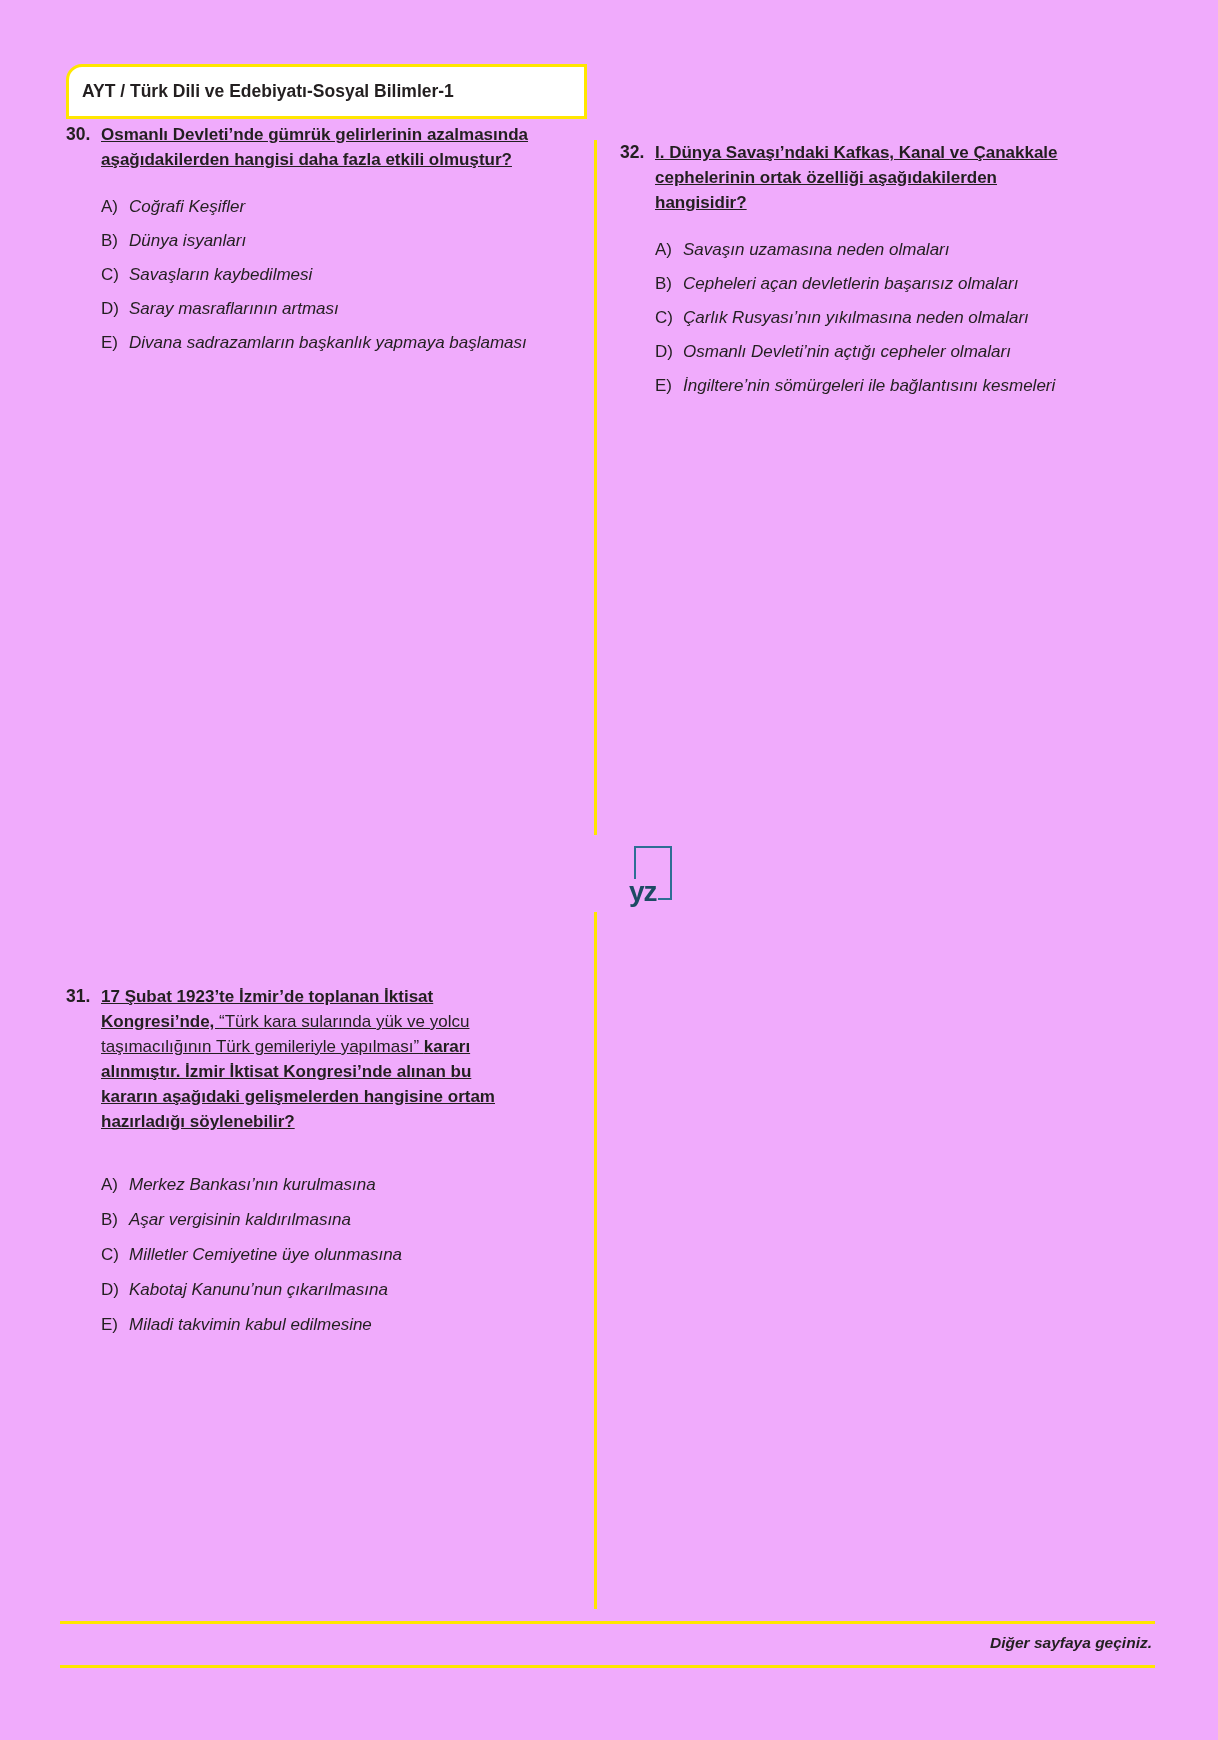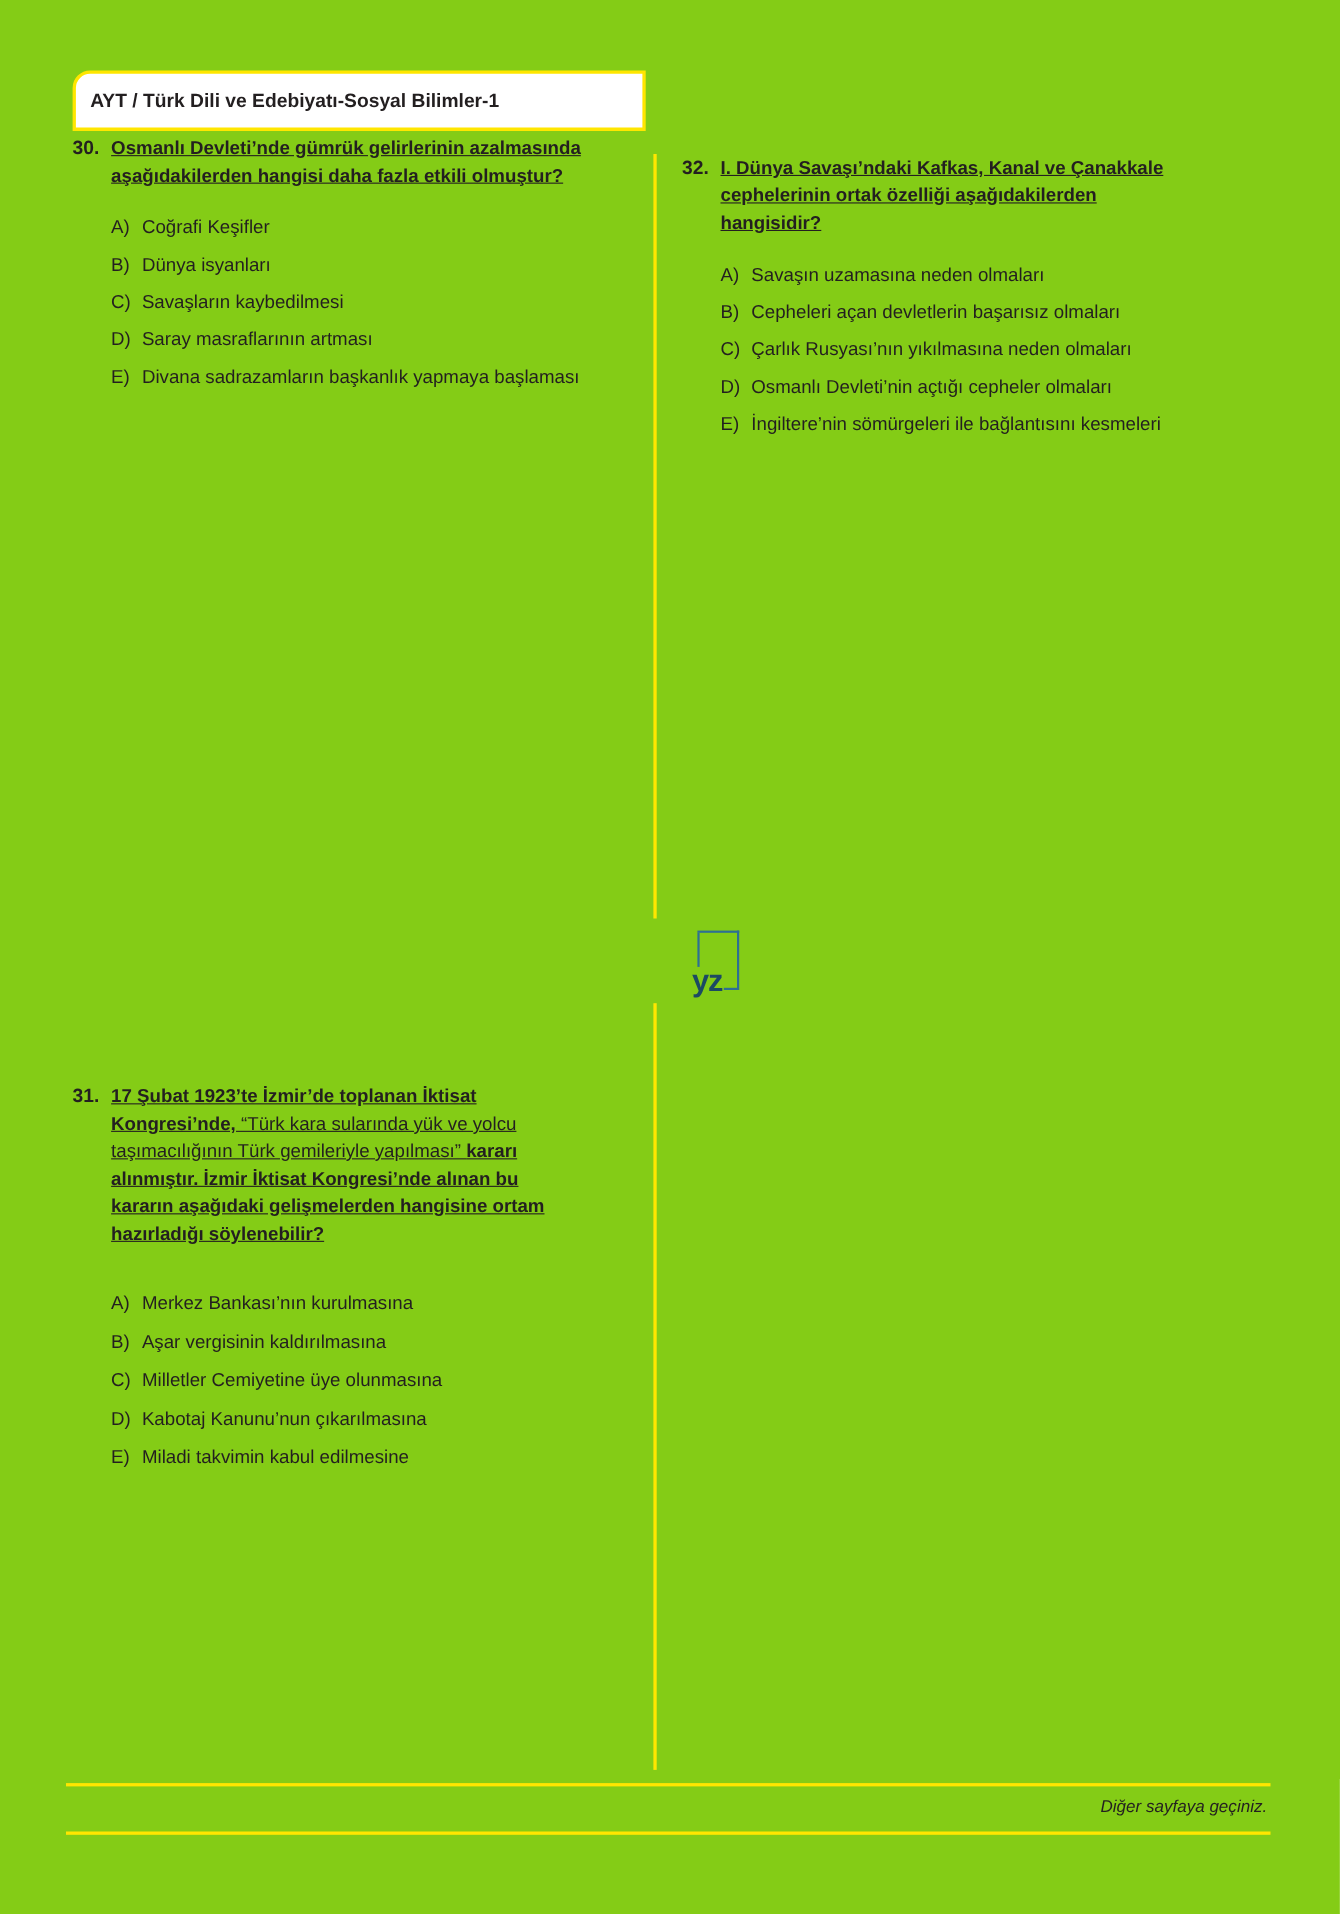--- a/index.html
+++ b/index.html
@@ -3,21 +3,21 @@
 <meta charset="utf-8">
 <style>
   :root{
     --yellow:#ffe600;
     --ink:#231f20;
     --logo-frame:#2d6f94;
     --logo-ink:#1c4a63;
   }
   *{box-sizing:border-box;margin:0;padding:0;}
   body{background:#ffffff;font-family:"Liberation Sans",sans-serif;color:var(--ink);}
-  .page{position:relative;width:1218px;height:1740px;background:#84cc16;overflow:hidden;}
+  .page{position:relative;width:1218px;height:1740px;background:#f0abfc;overflow:hidden;}
 
   
   .header-box{position:absolute;top:64px;height:55px;border:3px solid var(--yellow);
     display:flex;align-items:center;font-weight:bold;font-size:17.5px;background:#fff;}
   .header-left{left:66px;width:521px;border-radius:16px 0 0 0;padding-left:13px;}
   .header-right{left:603px;width:549px;border-radius:0 16px 0 0;justify-content:flex-end;padding-right:13px;}
 
   
   .divider-v{position:absolute;left:594px;width:3px;background:var(--yellow);}
   .divider-v.seg1{top:140px;height:695px;}
@@ -40,29 +40,29 @@
   .qbody{flex:1;min-width:0;}
   .qtext{font-size:17px;line-height:25px;white-space:pre-line;text-decoration:underline;}
   .qtext.bold, .qtext .bold{font-weight:bold;}
   .options{list-style:none;}
   .q30 .options, .q32 .options{margin-top:22px;}
   .q31 .options{margin-top:38px;}
   .option{display:flex;line-height:25px;font-size:17px;}
   .q30 .option, .q32 .option{margin-bottom:9px;}
   .q31 .option{margin-bottom:10px;}
   .option .letter{flex:none;width:28px;}
-  .option .otext{flex:1;}
+  .option .otext{flex:1;font-style:italic;}
 
   
   .footer-line{position:absolute;left:60px;width:1095px;height:3px;background:var(--yellow);}
   .footer-line.top{top:1621px;}
   .footer-line.bottom{top:1665px;}
   .page-number{position:absolute;top:1631px;left:0;width:1194px;text-align:center;
     font-weight:bold;font-size:17.5px;}
-  .footer-note{position:absolute;top:1634px;right:66px;font-style:italic;font-size:15.5px;}
+  .footer-note{position:absolute;top:1634px;right:66px;font-style:italic;font-size:15.5px;font-weight:bold;}
 </style>
 </head>
 <body>
 
 <div class="page">
 
   <div class="header-box header-left">
     <span>AYT / Türk Dili ve Edebiyatı-Sosyal Bilimler-1</span>
   </div>
 

